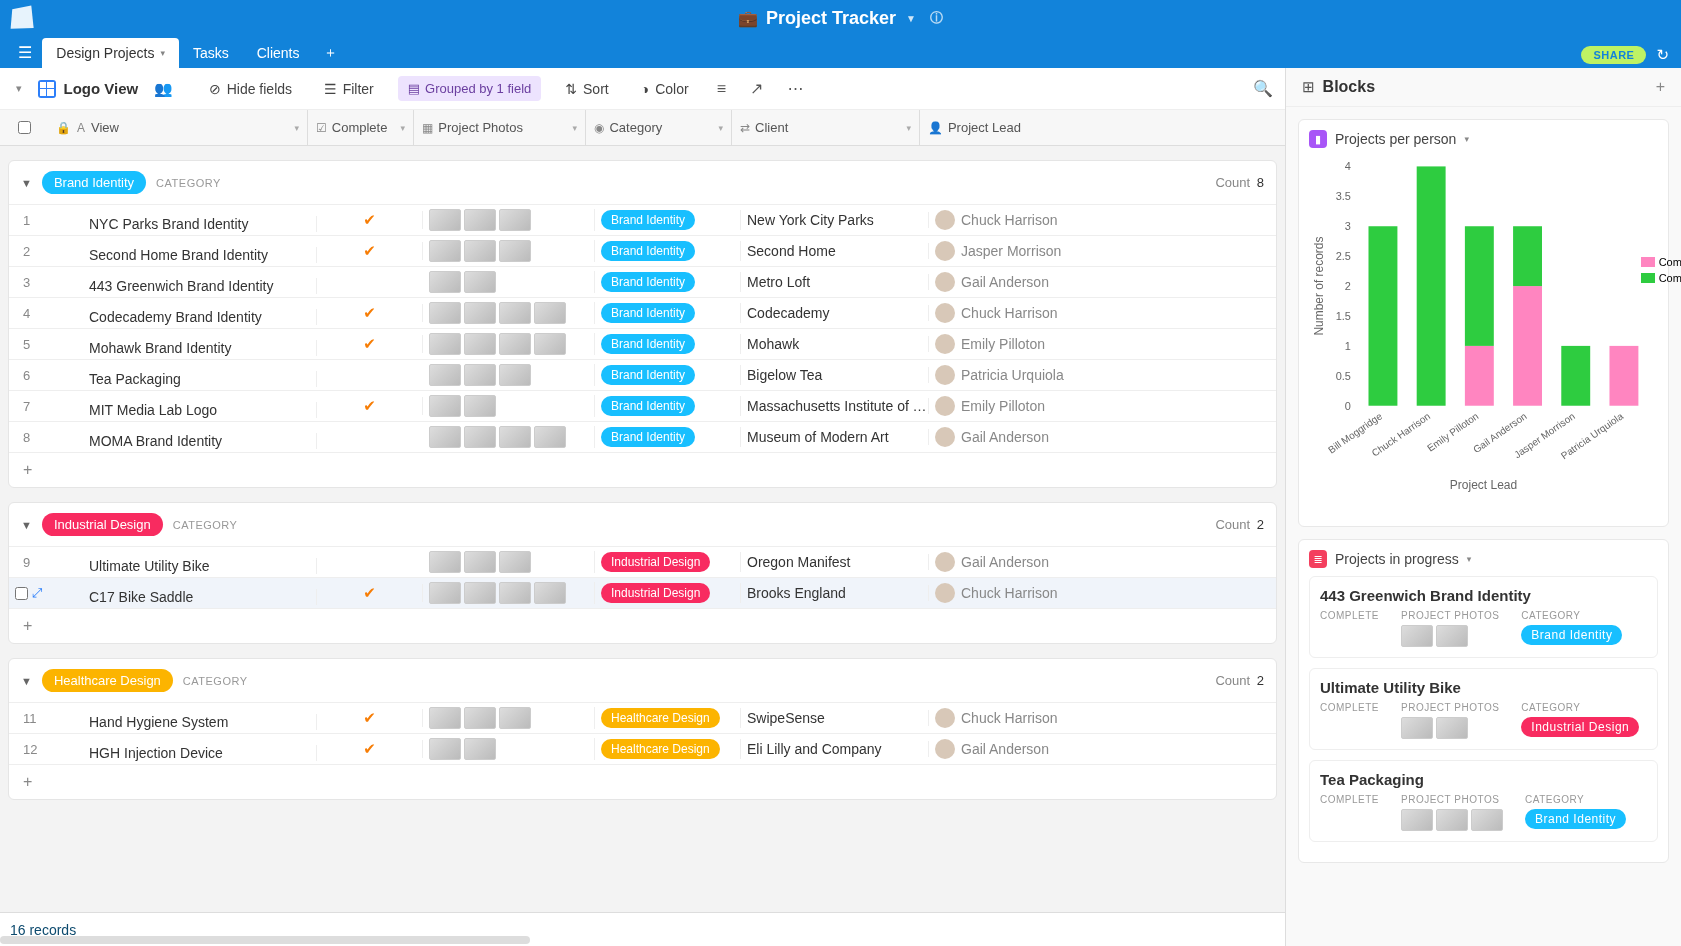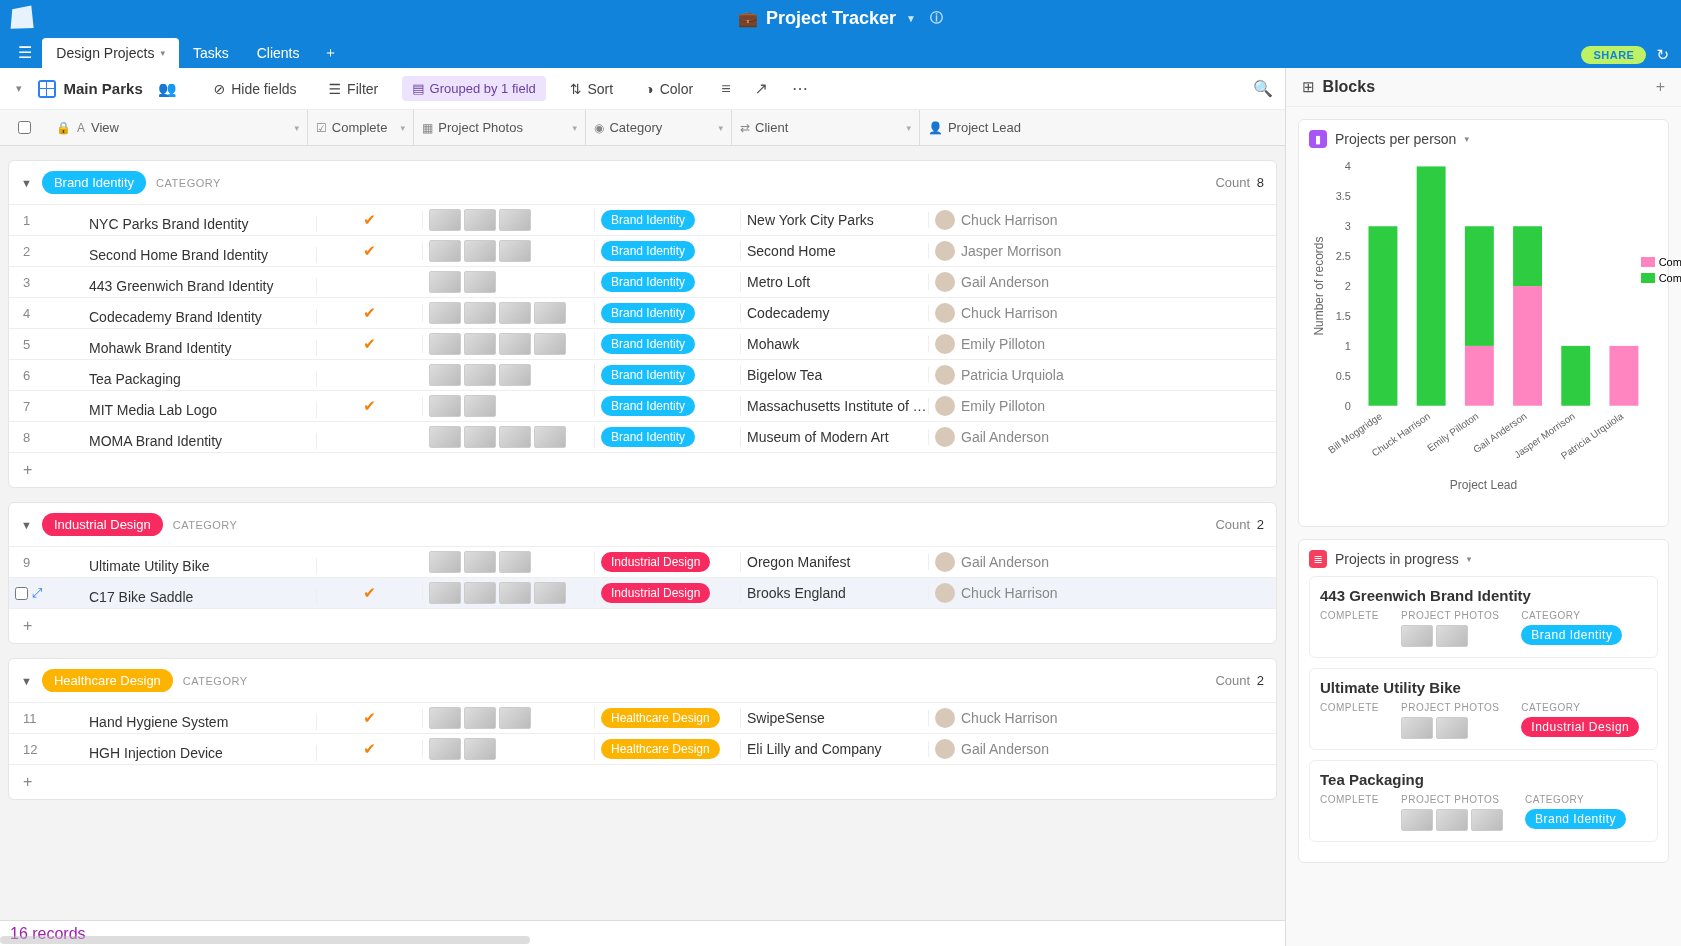--- a/index.html
+++ b/index.html
@@ -69,21 +69,21 @@
 .cat-pill { display: inline-block; padding: 3px 10px; border-radius: 11px; color: #fff; font-size: 12px; font-weight: 500; }
 .row-client { width: 188px; border-right: 1px solid #eee; padding-left: 6px; white-space: nowrap; overflow: hidden; text-overflow: ellipsis; }
 .row-lead { width: 140px; padding-left: 6px; display: flex; align-items: center; gap: 6px; color: #888; }
 .avatar { width: 20px; height: 20px; border-radius: 50%; background: #d8c8b8; }
 .add-row { padding: 8px 14px; color: #888; cursor: pointer; border-top: 1px solid #eee; }
 
 .row.selected { background: #f0f4fa; }
 .row.selected .row-num { display: flex; align-items: center; gap: 4px; padding-left: 6px; }
 .expand-icon { color: #2d7ff9; font-size: 13px; }
 
-.footer { height: 26px; background: #fff; border-top: 1px solid #ddd; display: flex; align-items: center; padding: 0 10px; font-size: 16px; color: #a21caf; position: relative; }
+.footer { height: 34px; background: #fff; border-top: 1px solid #ddd; display: flex; align-items: center; padding: 0 10px; font-size: 14px; color: #0c4a6e; position: relative; }
 .footer-scroll { position: absolute; bottom: 2px; left: 0; height: 8px; width: 530px; background: #bbb; border-radius: 4px; opacity: 0.5; }
 
 
 .blocks-header { padding: 10px 16px; display: flex; align-items: center; gap: 8px; border-bottom: 1px solid #eee; }
 .blocks-icon { font-size: 15px; color: #555; }
 .blocks-title { font-size: 16px; font-weight: 600; color: #333; }
 .add-block { margin-left: auto; color: #888; font-size: 16px; cursor: pointer; }
 
 .block { background: #fff; margin: 12px; border: 1px solid #e8e8e8; border-radius: 6px; padding: 10px; }
 .block-title-row { display: flex; align-items: center; gap: 8px; margin-bottom: 8px; }
@@ -151,21 +151,21 @@
 
     <div class="toolbar">
       <span class="view-caret">▾</span>
       <div class="view-btn">
         <span class="view-icon">
             <span></span>
             <span></span>
             <span></span>
             <span></span>
           </span>
-        <span>Main Parks</span>
+        <span>Logo View</span>
       </div>
       <span class="collab-icon">👥</span>
       <div class="toolbar-btn">
         <span>⊘</span>
         <span>Hide fields</span>
       </div>
       <div class="toolbar-btn">
         <span>☰</span>
         <span>Filter</span>
       </div>

